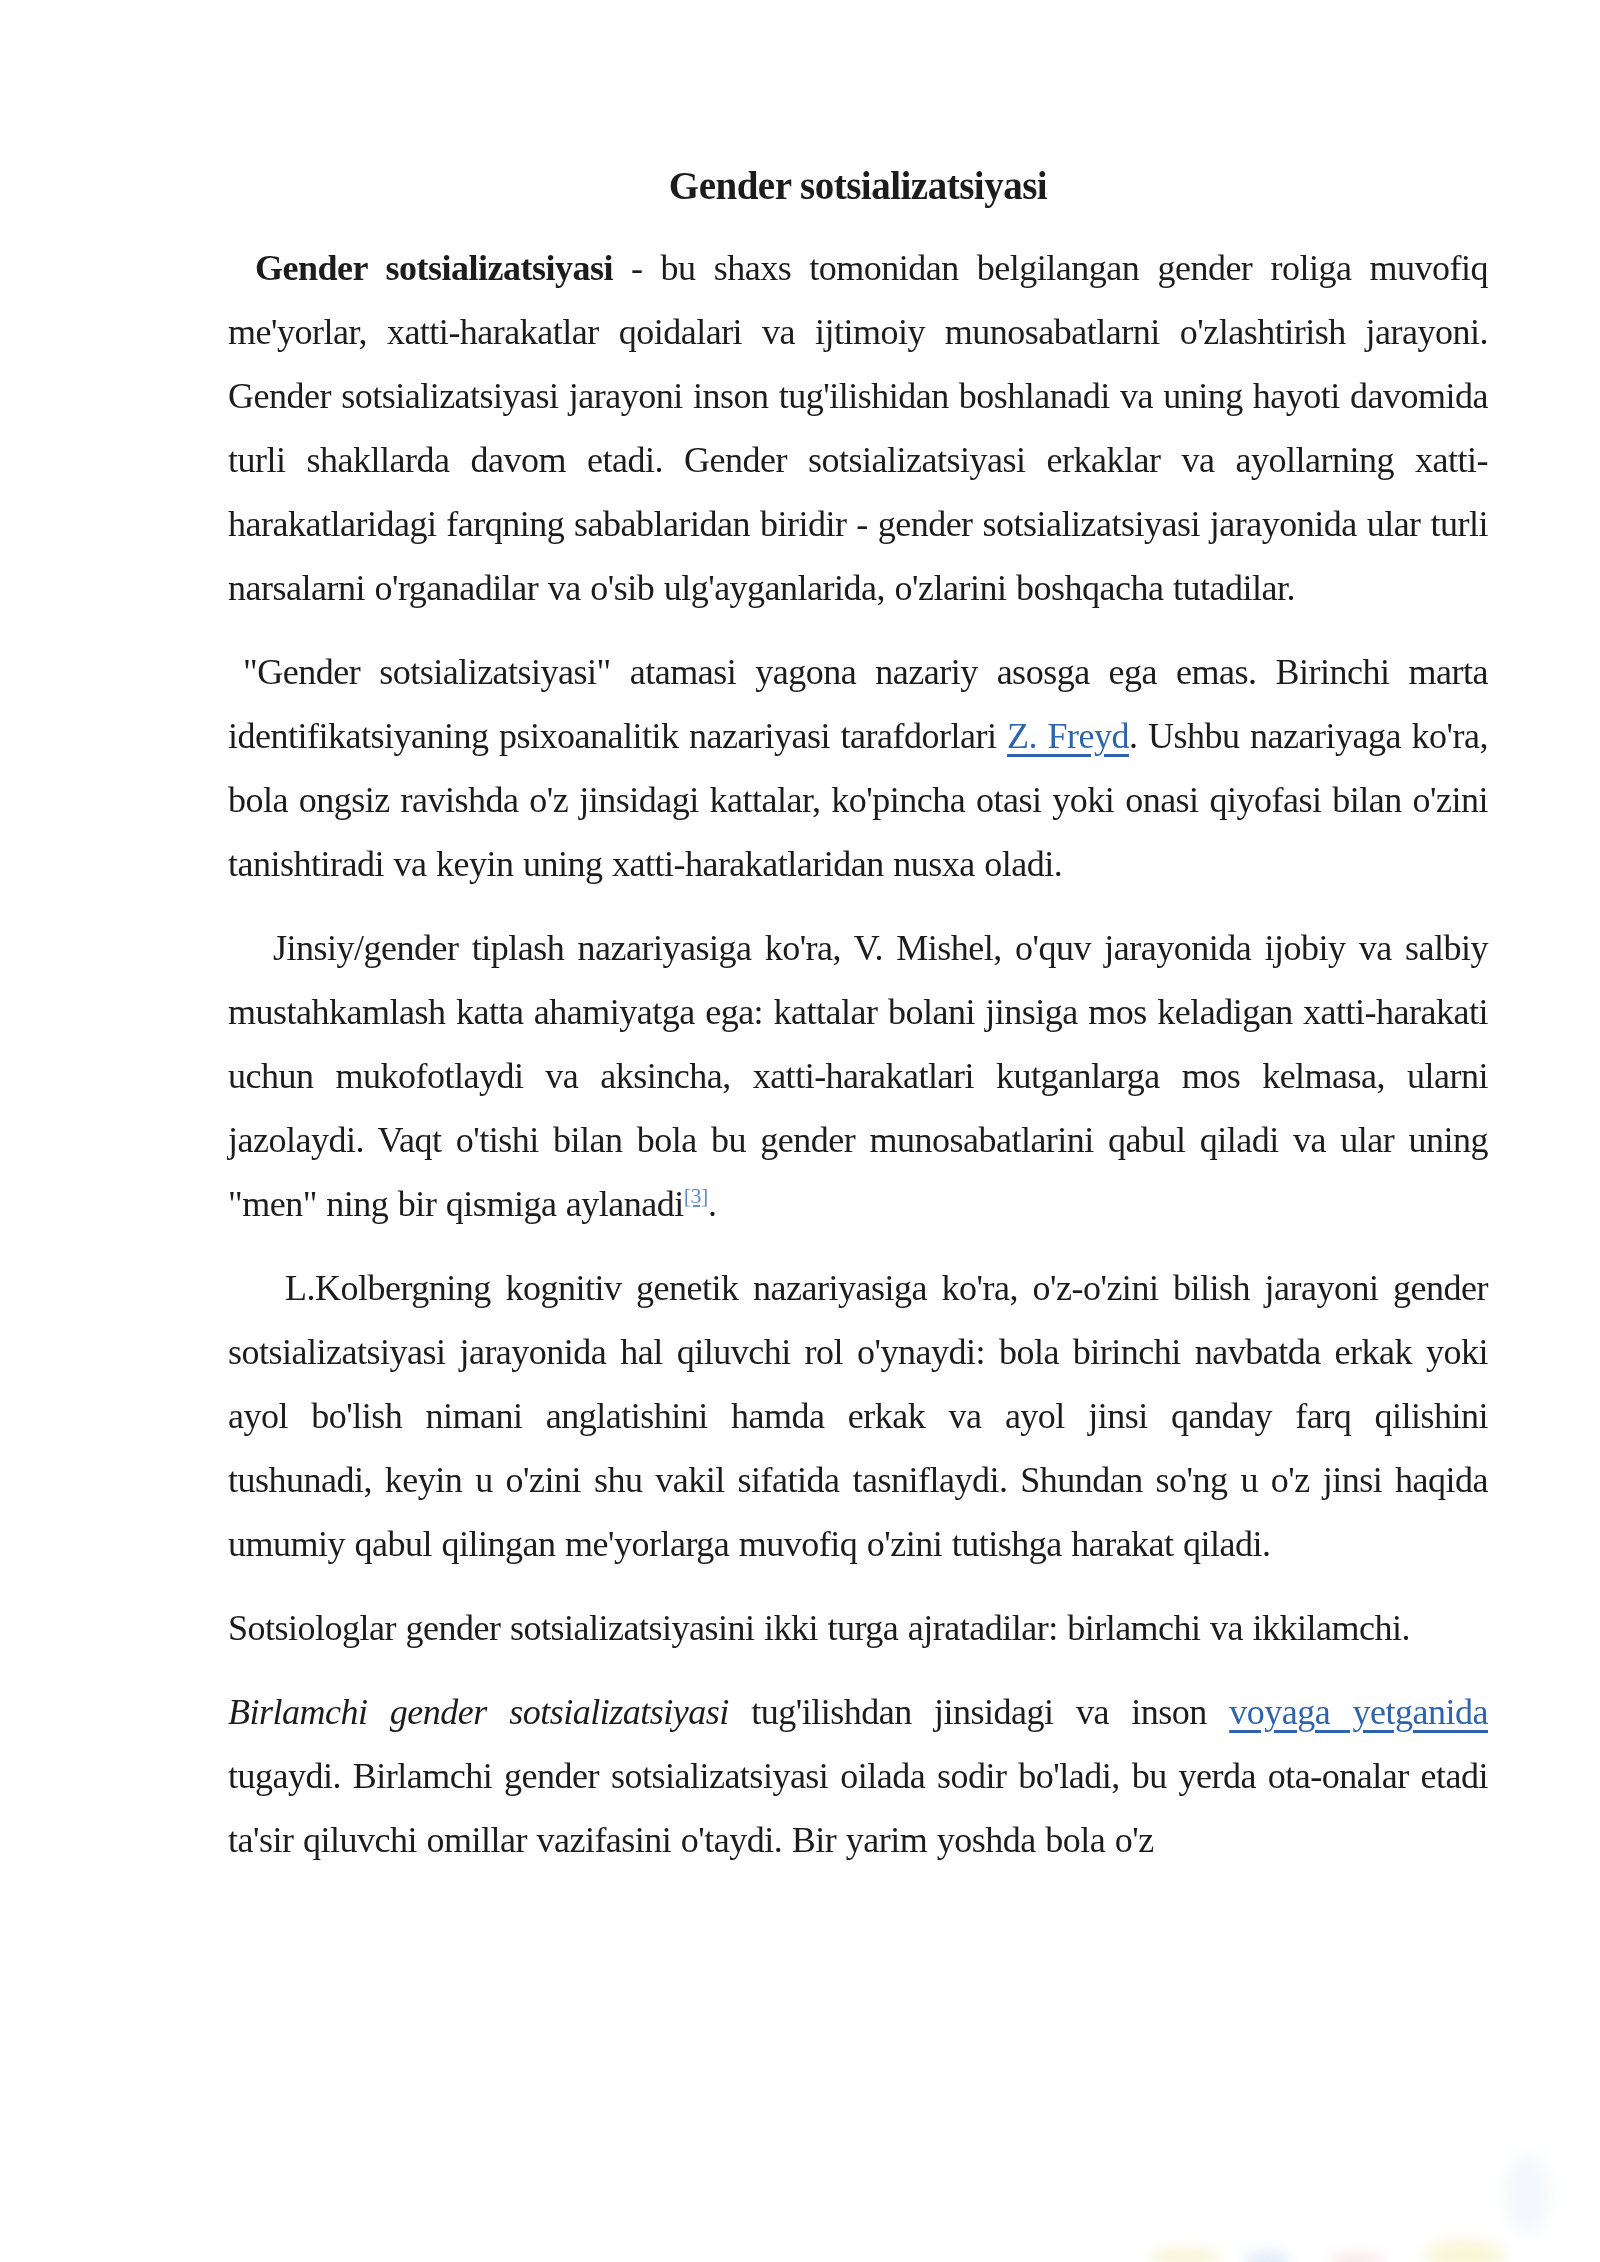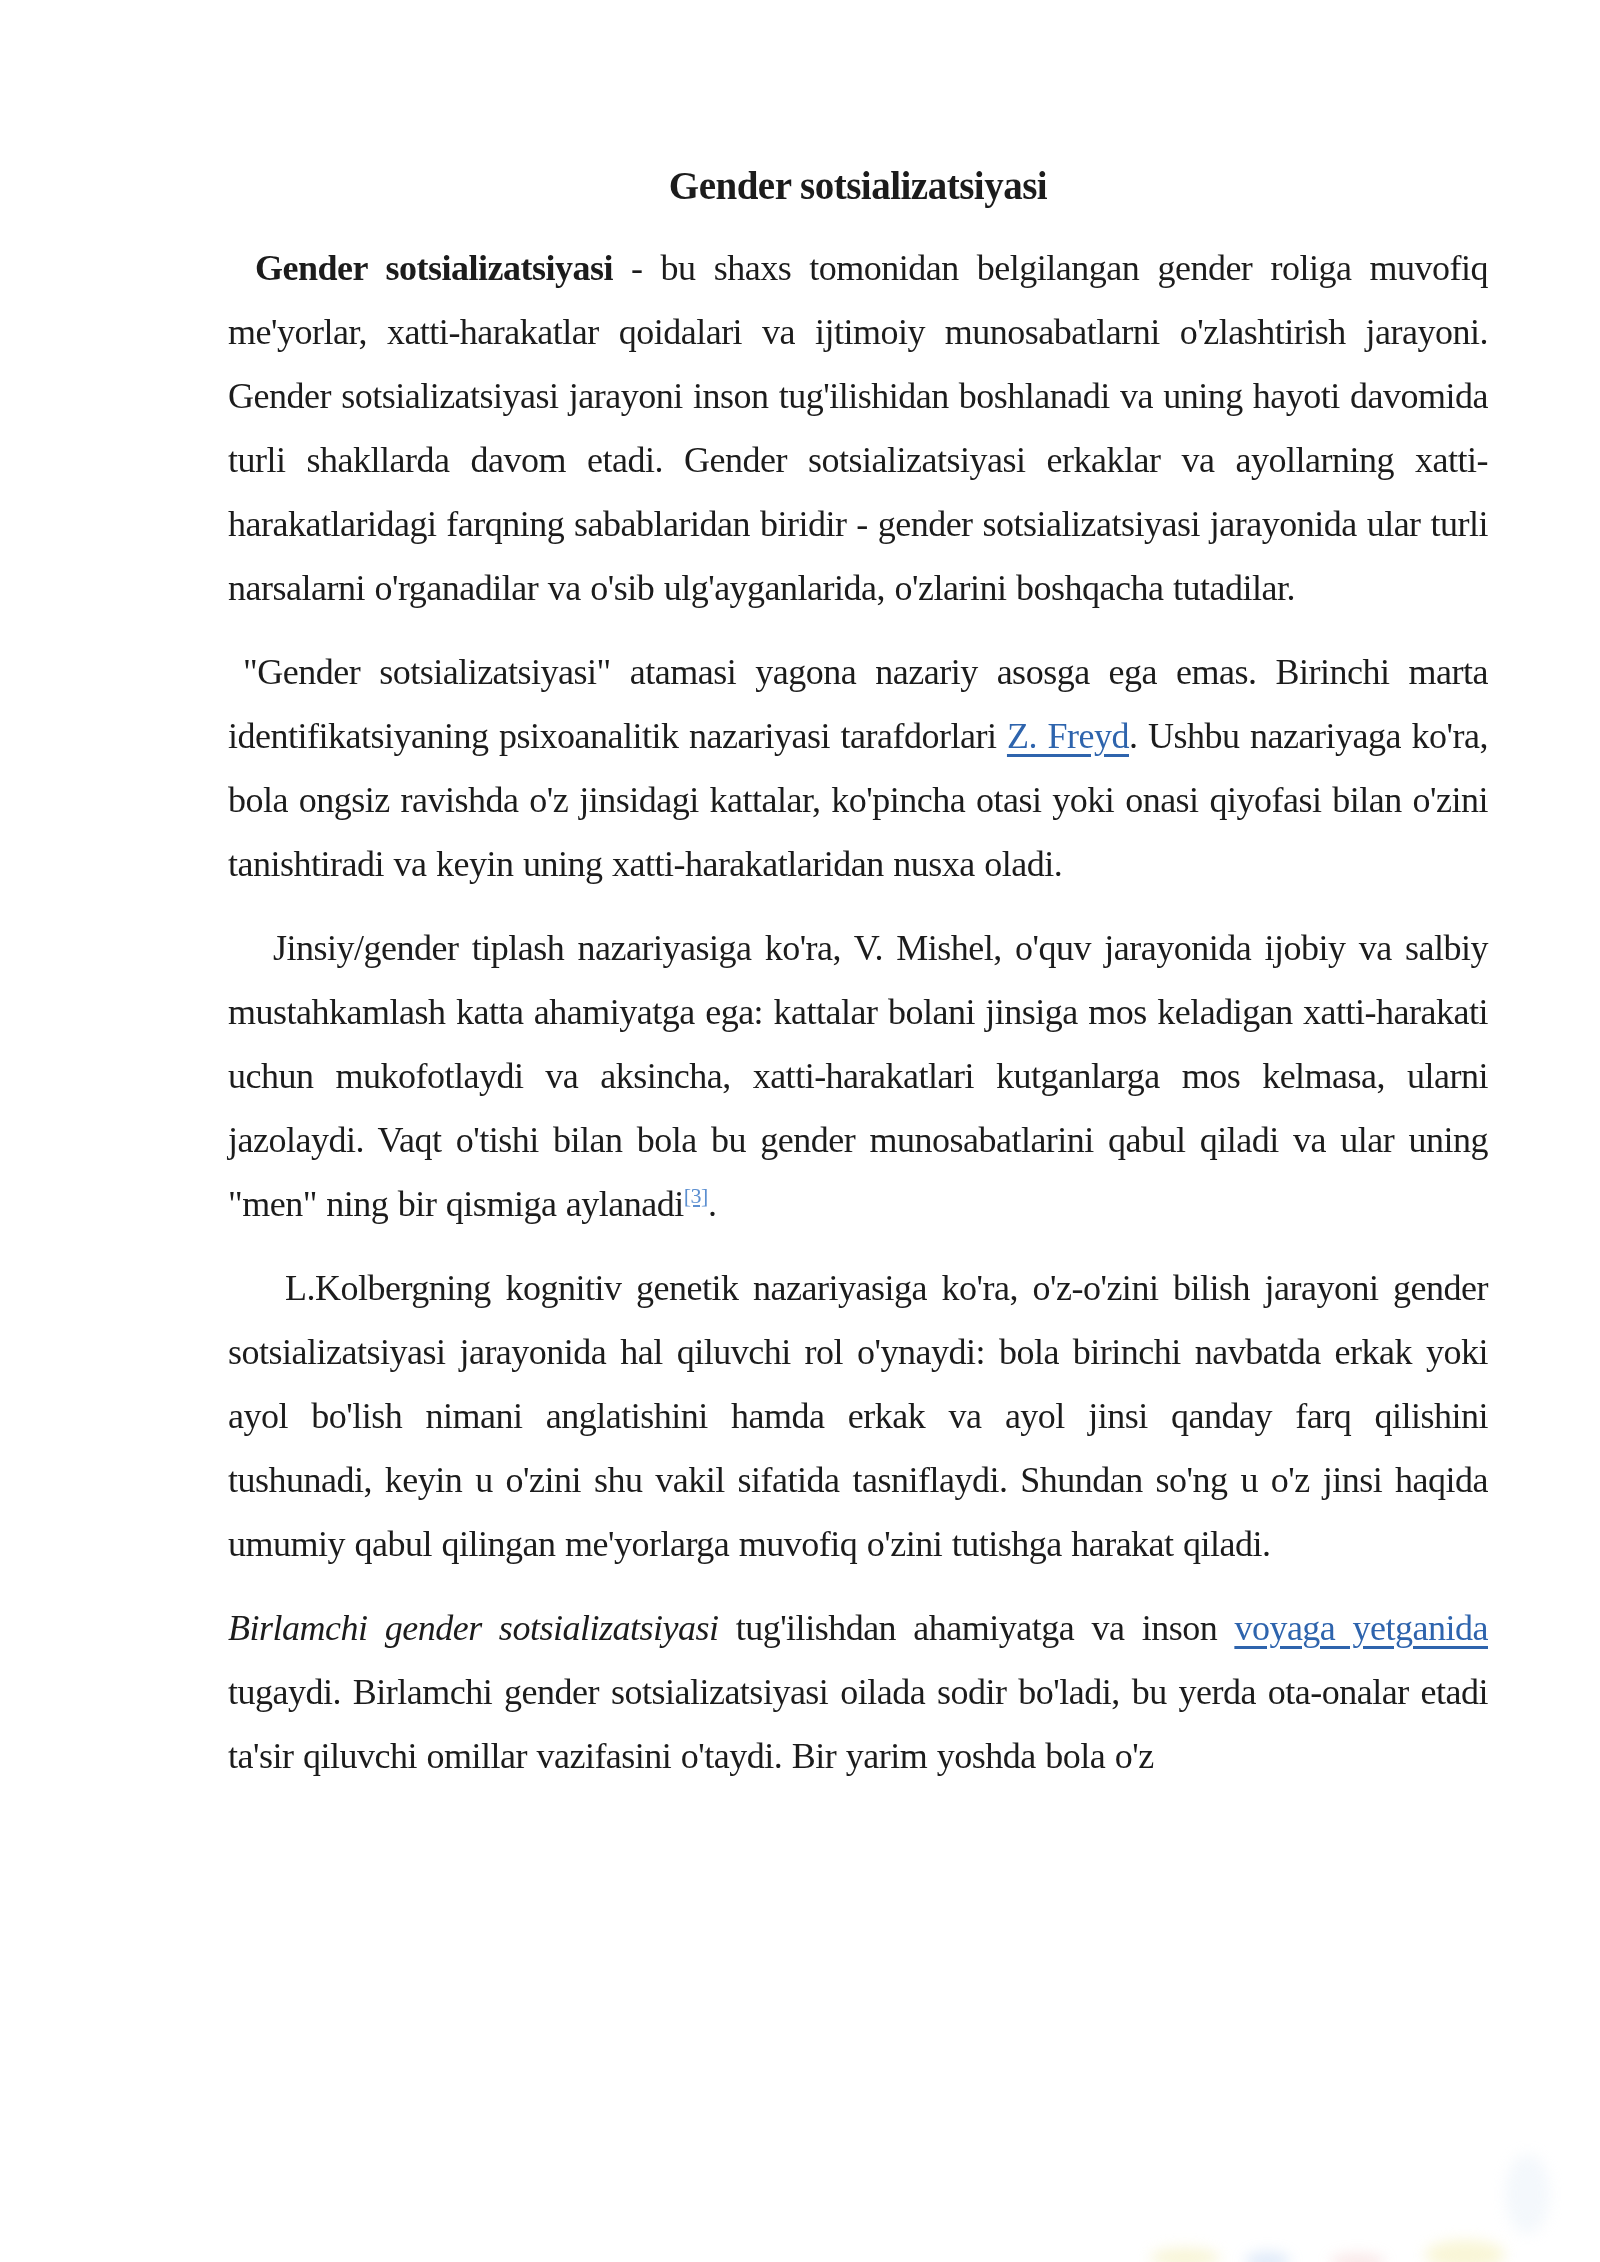--- a/index.html
+++ b/index.html
@@ -79,21 +79,22 @@
 </head>
 <body>
 
 <div class="page">
   <p class="title">Gender sotsializatsiyasi</p>
   <div id="document-body">
       <p class="para" style="text-indent: 27px;"><span class="bold">Gender sotsializatsiyasi</span><span class="normal"> - bu shaxs tomonidan belgilangan gender roliga muvofiq me'yorlar, xatti-harakatlar qoidalari va ijtimoiy munosabatlarni o'zlashtirish jarayoni. Gender sotsializatsiyasi jarayoni inson tug'ilishidan boshlanadi va uning hayoti davomida turli shakllarda davom etadi. Gender sotsializatsiyasi erkaklar va ayollarning xatti-harakatlaridagi farqning sabablaridan biridir - gender sotsializatsiyasi jarayonida ular turli narsalarni o'rganadilar va o'sib ulg'ayganlarida, o'zlarini boshqacha tutadilar.</span></p>
       <p class="para" style="text-indent: 15px;"><span class="normal">"Gender sotsializatsiyasi" atamasi yagona nazariy asosga ega emas. Birinchi marta identifikatsiyaning psixoanalitik nazariyasi tarafdorlari </span><a class="doc-link" href="#">Z. Freyd</a><span class="normal">. Ushbu nazariyaga ko'ra, bola ongsiz ravishda o'z jinsidagi kattalar, ko'pincha otasi yoki onasi qiyofasi bilan o'zini tanishtiradi va keyin uning xatti-harakatlaridan nusxa oladi.</span></p>
       <p class="para" style="text-indent: 45px;"><span class="normal">Jinsiy/gender tiplash nazariyasiga ko'ra, V. Mishel, o'quv jarayonida ijobiy va salbiy mustahkamlash katta ahamiyatga ega: kattalar bolani jinsiga mos keladigan xatti-harakati uchun mukofotlaydi va aksincha, xatti-harakatlari kutganlarga mos kelmasa, ularni jazolaydi. Vaqt o'tishi bilan bola bu gender munosabatlarini qabul qiladi va ular uning "men" ning bir qismiga aylanadi</span><sup class="ref"><a class="ref-link" href="#">[3]</a></sup><span class="normal">.</span></p>
       <p class="para" style="text-indent: 57px;"><span class="normal">L.Kolbergning kognitiv genetik nazariyasiga ko'ra, o'z-o'zini bilish jarayoni gender sotsializatsiyasi jarayonida hal qiluvchi rol o'ynaydi: bola birinchi navbatda erkak yoki ayol bo'lish nimani anglatishini hamda erkak va ayol jinsi qanday farq qilishini tushunadi, keyin u o'zini shu vakil sifatida tasniflaydi. Shundan so'ng u o'z jinsi haqida umumiy qabul qilingan me'yorlarga muvofiq o'zini tutishga harakat qiladi.</span></p>
-      <p class="para"><span class="italic">Birlamchi gender sotsializatsiyasi</span><span class="normal"> tug'ilishdan ahamiyatga va inson </span><a class="doc-link" href="#">voyaga yetganida</a><span class="normal"> tugaydi. Birlamchi gender sotsializatsiyasi oilada sodir bo'ladi, bu yerda ota-onalar etadi ta'sir qiluvchi omillar vazifasini o'taydi. Bir yarim yoshda bola o'z</span></p>
+      <p class="para"><span class="normal">Sotsiologlar gender sotsializatsiyasini ikki turga ajratadilar: birlamchi va ikkilamchi.</span></p>
+      <p class="para"><span class="italic">Birlamchi gender sotsializatsiyasi</span><span class="normal"> tug'ilishdan jinsidagi va inson </span><a class="doc-link" href="#">voyaga yetganida</a><span class="normal"> tugaydi. Birlamchi gender sotsializatsiyasi oilada sodir bo'ladi, bu yerda ota-onalar etadi ta'sir qiluvchi omillar vazifasini o'taydi. Bir yarim yoshda bola o'z</span></p>
     </div>
 
   <div class="smudge s1"></div>
   <div class="smudge s2"></div>
   <div class="smudge s3"></div>
   <div class="smudge s4"></div>
   <div class="smudge s5"></div>
 </div>
 
 </body></html>

